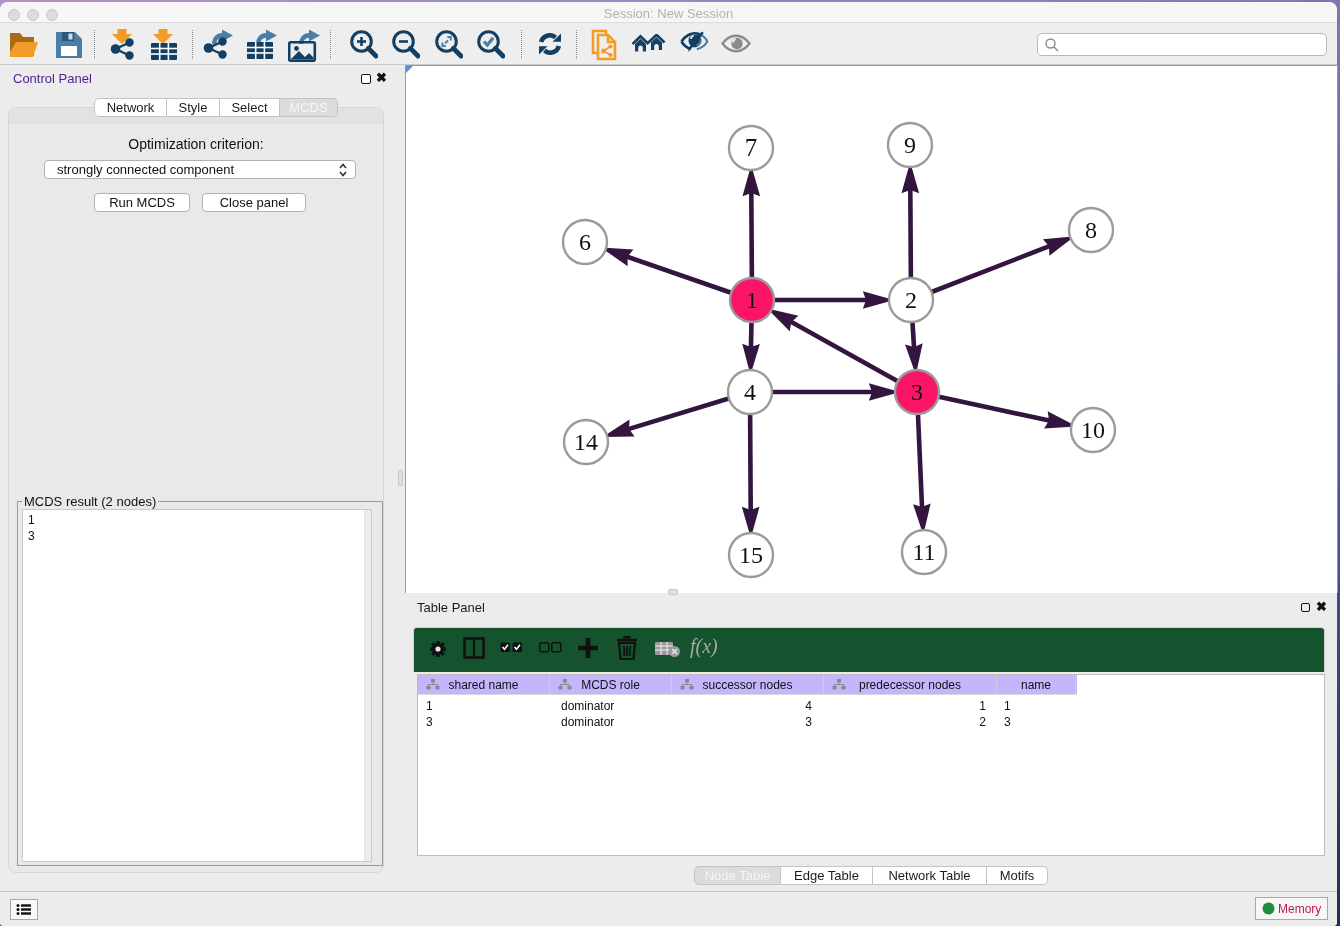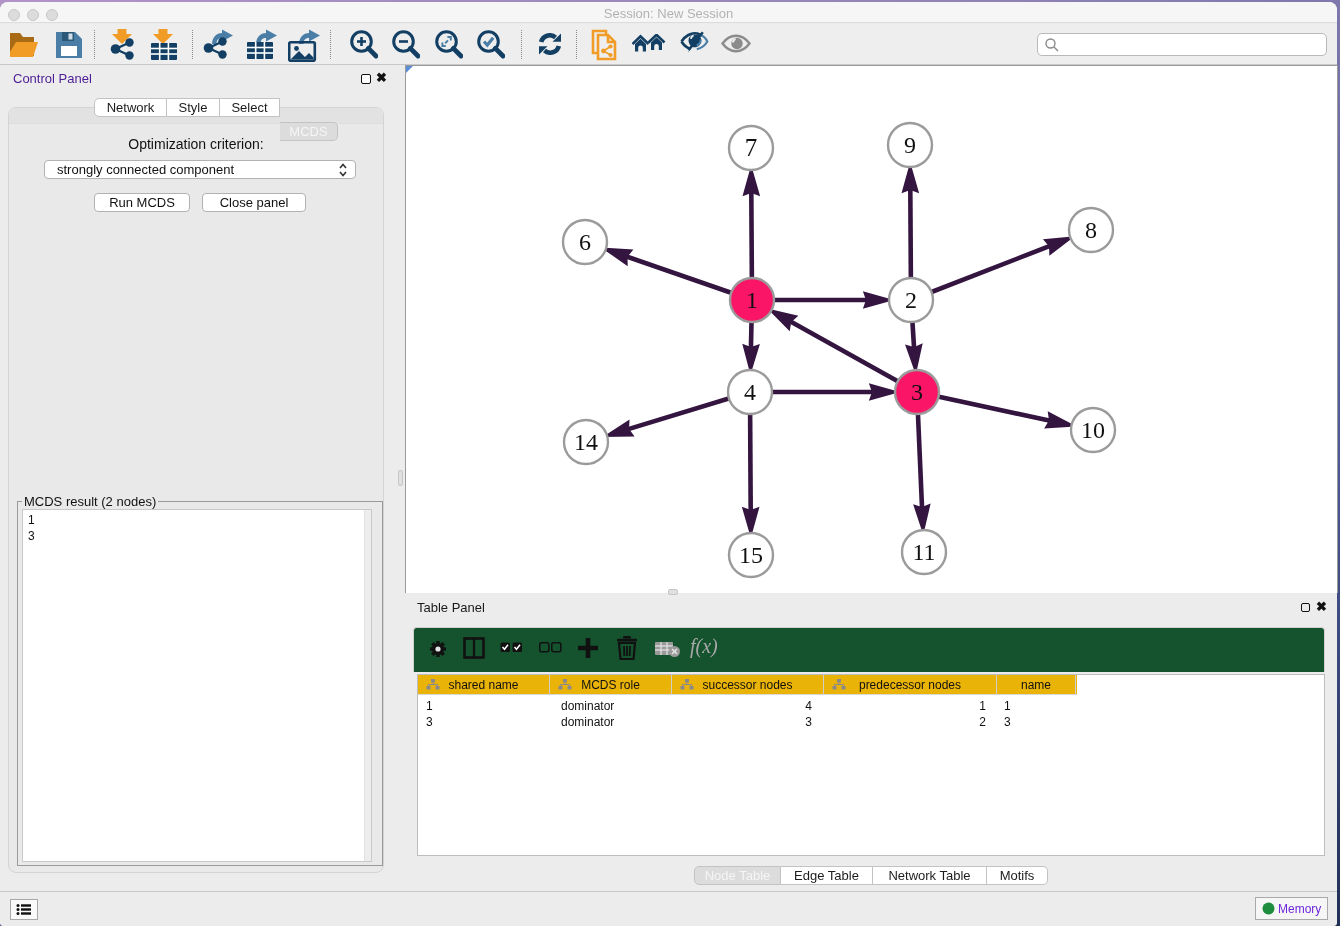--- a/index.html
+++ b/index.html
@@ -66,32 +66,32 @@
 #netcanvas { position:absolute; top:23px; left:0; width:931px; height:504px; background:#fff; }
 
 #tp-title { position:absolute; top:600px; left:417px; font-size:13px; color:#1a1a1a; }
 #tp-float { position:absolute; top:603px; left:1301px; width:9px; height:9px;
   border:1.5px solid #111; border-radius:2px; background:#ececec; }
 #tp-close { position:absolute; top:599px; left:1316px; font-size:13px; font-weight:bold; color:#111; }
 #tp-toolbar { position:absolute; top:627px; left:413px; width:912px; height:45px;
   background:#14532d; border:1px solid #d0d0d0; border-bottom:none; border-radius:4px 4px 0 0; }
 #tp-table { position:absolute; top:674px; left:417px; width:908px; height:182px;
   background:#fff; border:1px solid #bdbdbd; }
-.thead { position:absolute; top:0; left:0; height:20px; background:#eab308;
+.thead { position:absolute; top:0; left:0; height:20px; background:#c4b5fd;
   border-bottom:1px solid #d9d9d9; font-size:12px; color:#111; }
 .th { position:absolute; top:0; height:20px; border-right:1px solid #cfcfcf;
   text-align:center; line-height:20px; }
 .td { position:absolute; font-size:12px; color:#111; height:16px; line-height:16px; }
 
 #statusbar { position:absolute; top:891px; left:0; width:1337px; height:35px;
   background:#ececec; border-top:1px solid #c9c9c9; border-radius:0 0 4px 4px; }
 #sb-left { position:absolute; top:899px; left:10px; width:28px; height:21px;
   background:#fafafa; border:1px solid #a9a9a9; }
 #sb-mem { position:absolute; top:897px; left:1255px; width:73px; height:23px;
-  background:#f6f6f6; border:1px solid #a9a9a9; font-size:12px; color:#6d28d9; }
+  background:#f6f6f6; border:1px solid #a9a9a9; font-size:12px; color:#be185d; }
 svg { display:block; }
 </style>
 </head>
 <body>
 <div id="winbg"></div>
 <div id="titlebar">
   <div class="tl" style="left:8px;"></div>
   <div class="tl" style="left:27px;"></div>
   <div class="tl" style="left:46px;"></div>
   <div id="title-text">Session: New Session</div>
@@ -272,21 +272,21 @@
 <div id="cp-title">Control Panel</div>
 <div id="cp-float"></div>
 <div id="cp-close">✖</div>
 <div id="cp-pane">
     <div class="band"></div>
   </div>
 <div class="tabs" style="top:98px; left:94px;justify-content:center;">
   <div class="tab first" style="width:73px;">Network</div>
   <div class="tab" style="width:53px;">Style</div>
   <div class="tab" style="width:60px;">Select</div>
-  <div class="tab last sel" style="width:58px;margin-top:24px;">MCDS</div>
+  <div class="tab last sel" style="width:58px;">MCDS</div>
 </div>
 <div id="opt-label">Optimization criterion:</div>
 <div id="opt-select">strongly connected component
   <svg width="10" height="14" style="position:absolute;right:7px;top:2px;" viewBox="0 0 10 14">
     <path d="M2 5 L5 1.5 L8 5" fill="none" stroke="#333" stroke-width="1.6"></path>
     <path d="M2 9 L5 12.5 L8 9" fill="none" stroke="#333" stroke-width="1.6"></path>
   </svg>
 </div>
 <div class="btn" style="top:193px; left:94px; width:96px;">Run MCDS</div>
 <div class="btn" style="top:193px; left:202px; width:104px;">Close panel</div>

